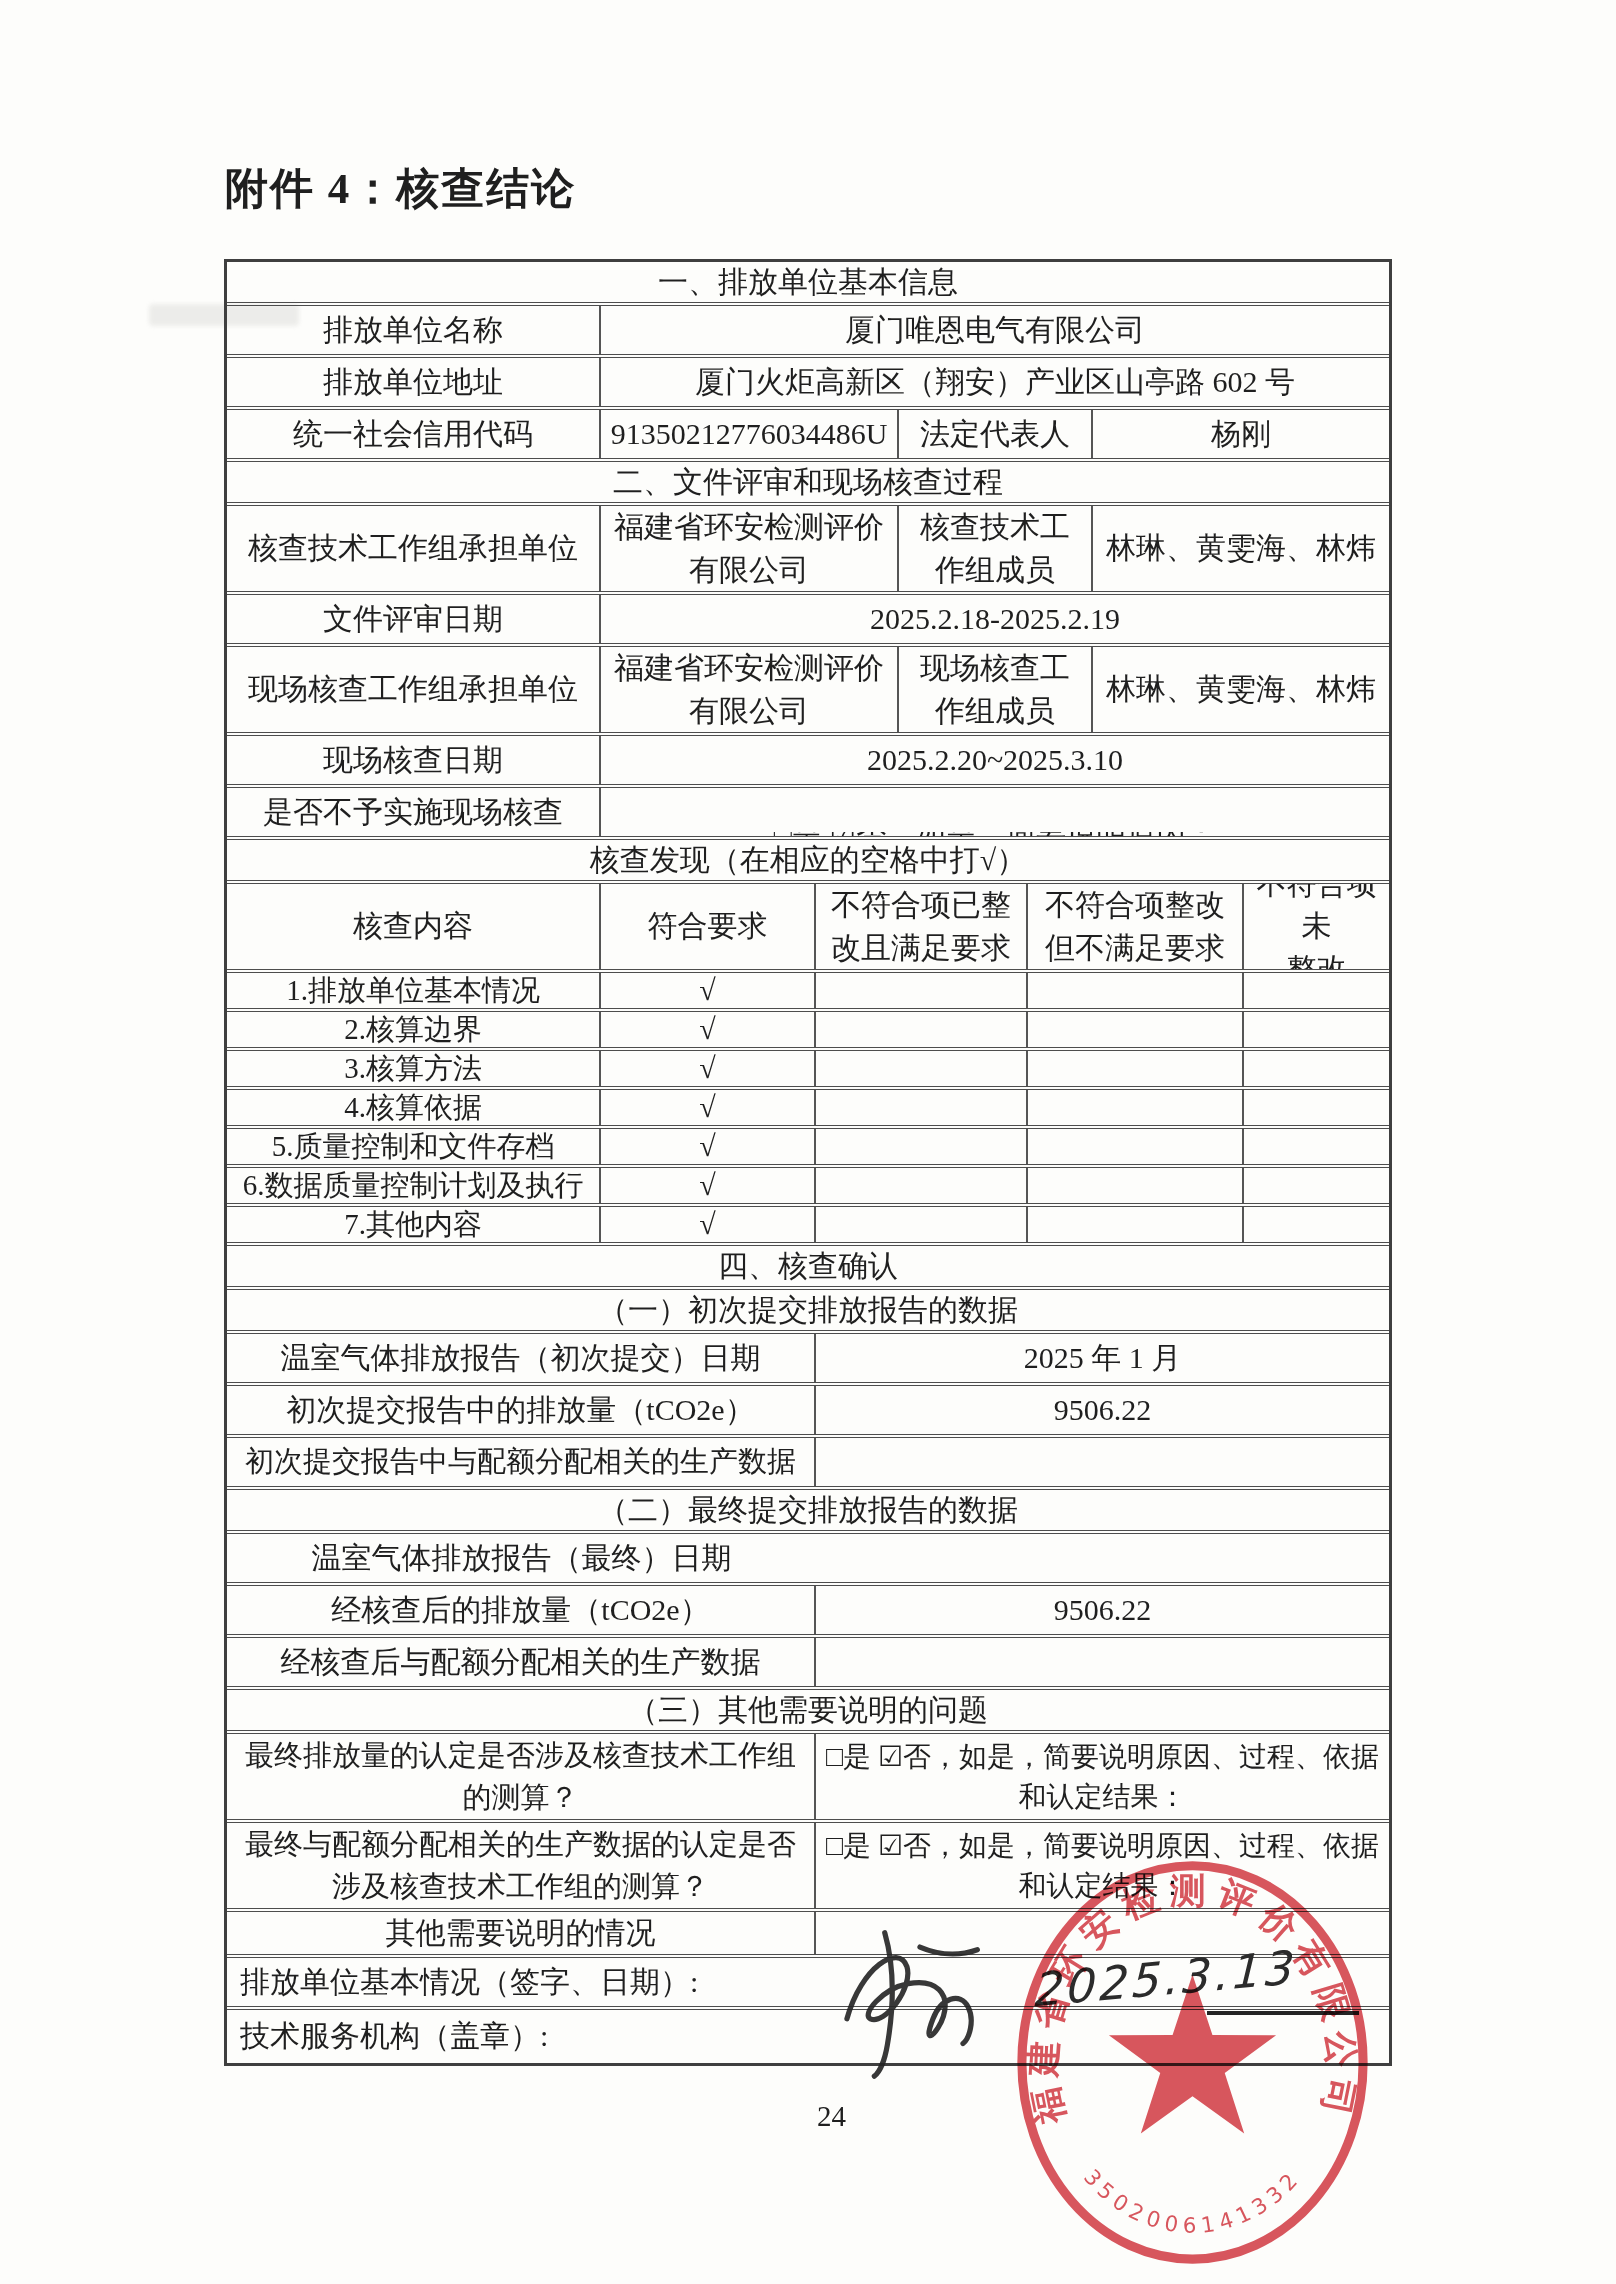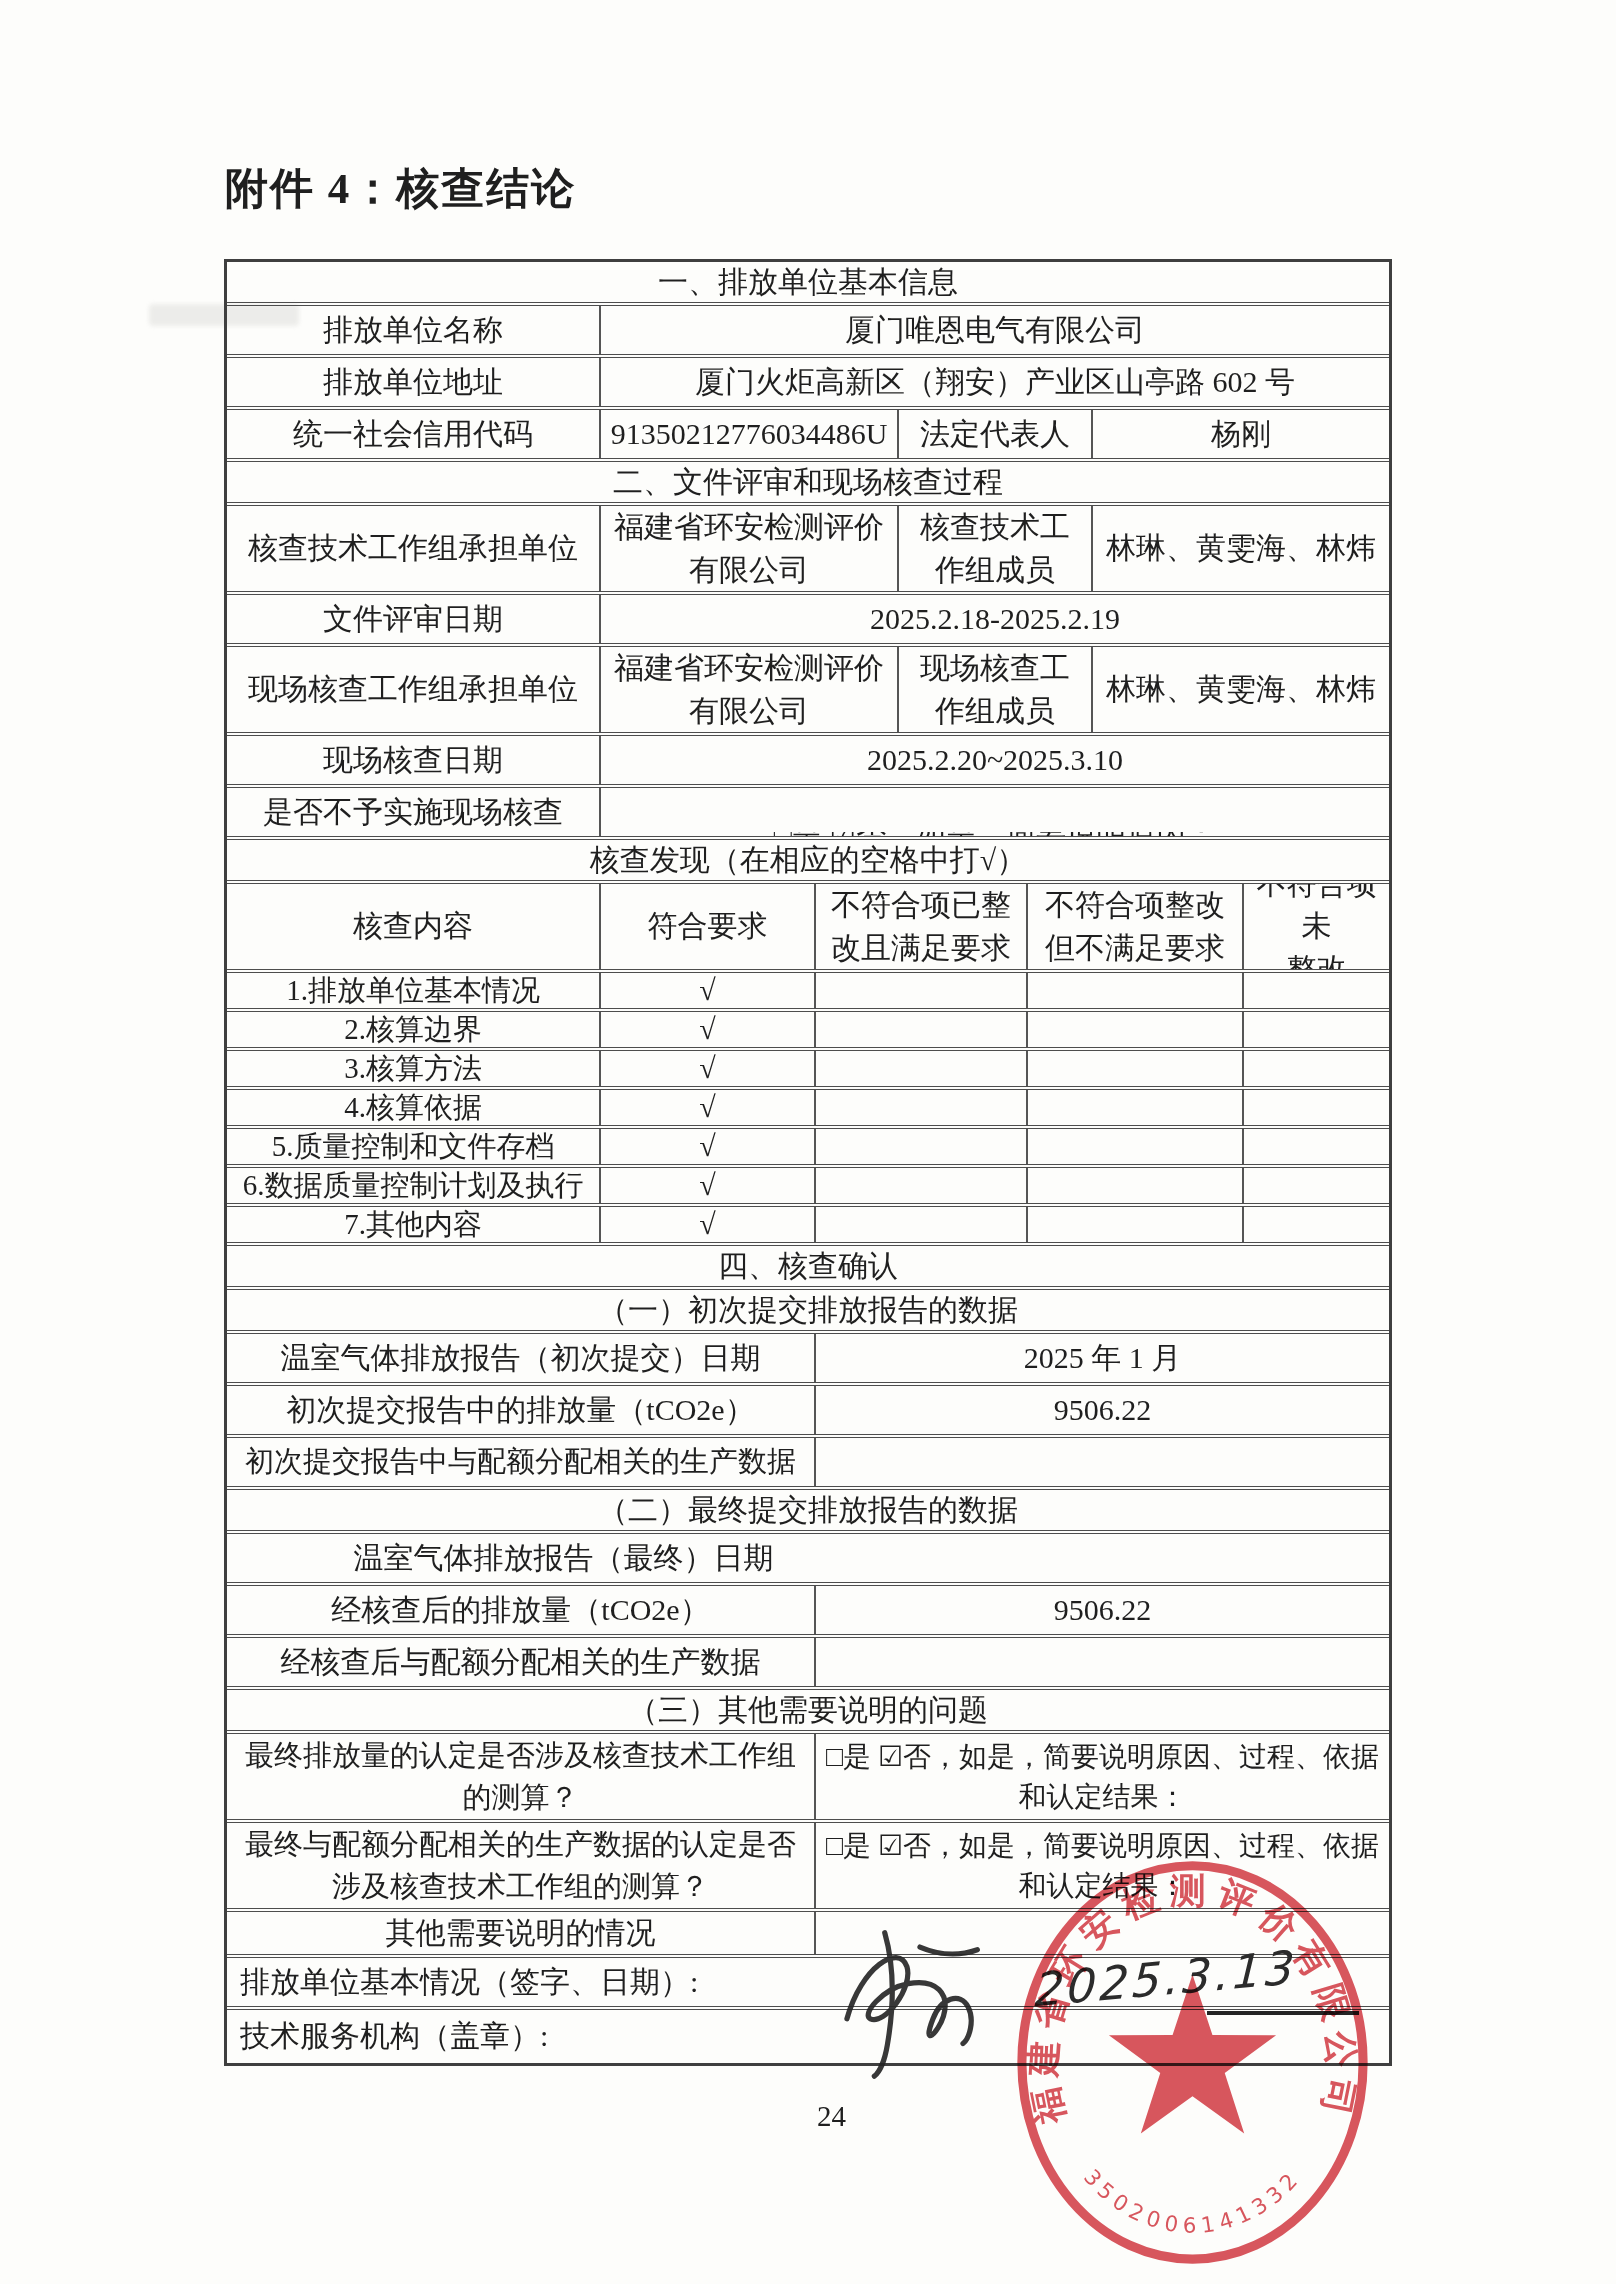--- a/index.html
+++ b/index.html
@@ -191,21 +191,21 @@
         <div class="vcell" style="flex: 0 0 589px;">初次提交报告中的排放量（tCO2e）</div>
         <div class="vcell" style="flex: 1 1 auto;">9506.22</div>
       </div>
       <div class="vrow" style="height: 52px;">
         <div class="vcell compact" style="flex: 0 0 589px;">初次提交报告中与配额分配相关的生产数据</div>
         <div class="vcell" style="flex: 1 1 auto;"></div>
       </div>
       <div class="vrow" style="height: 44px;">
         <div class="vcell" style="flex: 1 1 auto;">（二）最终提交排放报告的数据</div>
       </div>
-      <div class="vrow" style="height: 52px; padding-left: 42px;">
+      <div class="vrow" style="height: 52px;">
         <div class="vcell" style="flex: 0 0 589px;">温室气体排放报告（最终）日期</div>
       </div>
       <div class="vrow" style="height: 52px;">
         <div class="vcell" style="flex: 0 0 589px;">经核查后的排放量（tCO2e）</div>
         <div class="vcell" style="flex: 1 1 auto;">9506.22</div>
       </div>
       <div class="vrow" style="height: 52px; justify-content: center;">
         <div class="vcell" style="flex: 0 0 589px;">经核查后与配额分配相关的生产数据</div>
         <div class="vcell" style="flex: 1 1 auto;"></div>
       </div>

